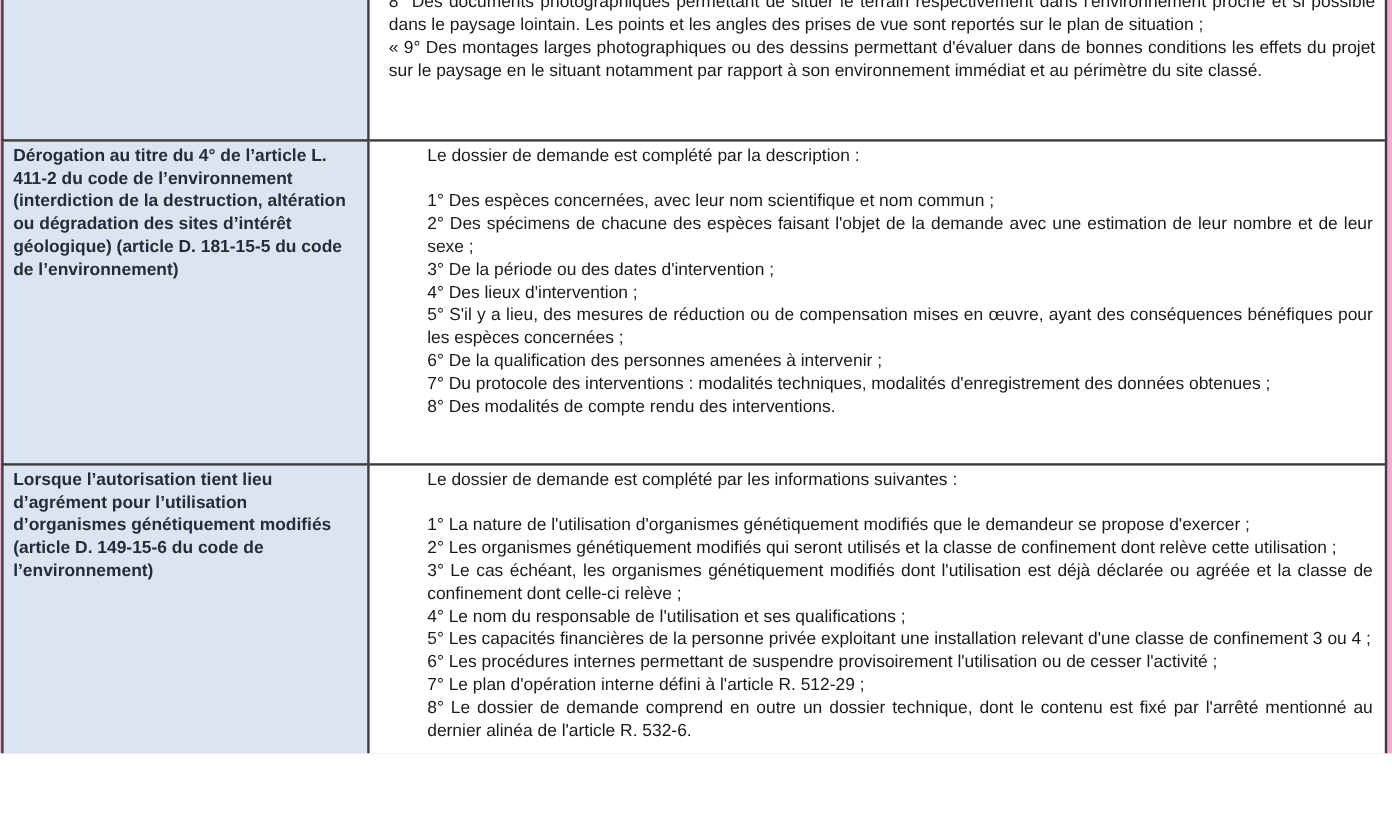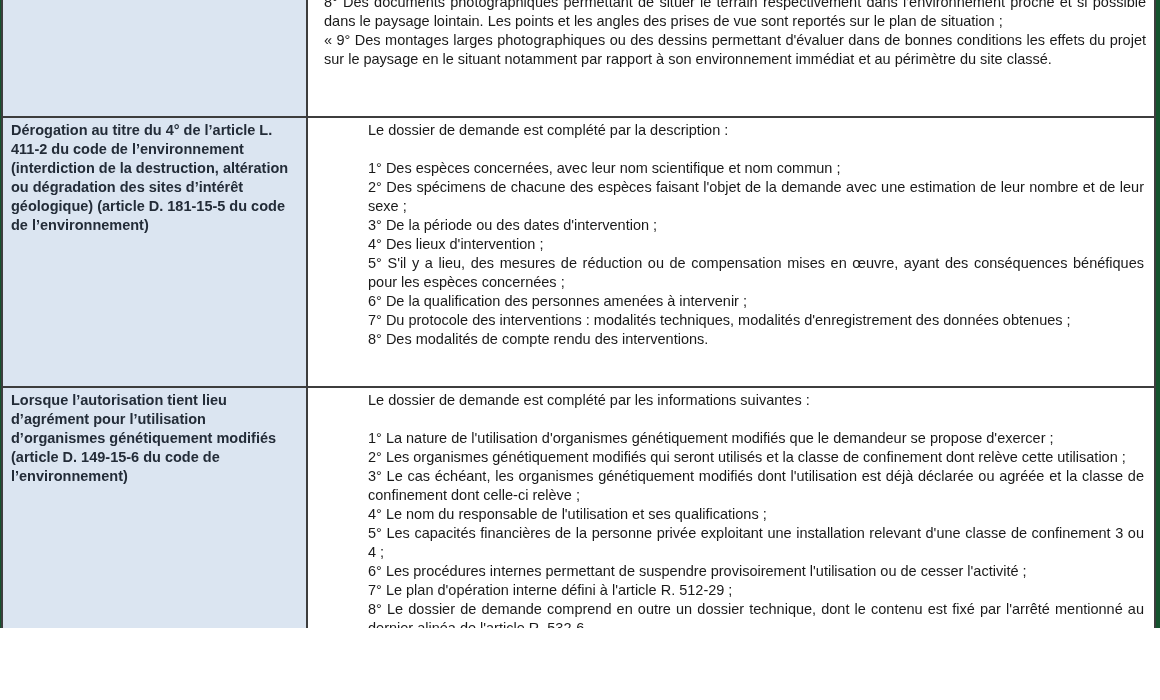--- a/index.html
+++ b/index.html
@@ -5,21 +5,21 @@
   html, body {
     margin: 0;
     padding: 0;
     background: #ffffff;
   }
   .screen {
     position: relative;
     width: 1160px;
     height: 628px;
     overflow: hidden;
-    background: #14532d;
+    background: #f9a8d4;
     font-family: "Liberation Sans", "DejaVu Sans", sans-serif;
   }
   table.legal {
     position: absolute;
     top: -9px;
     left: 1px;
     width: 1155px;
     border-collapse: collapse;
     table-layout: fixed;
   }
@@ -38,21 +38,21 @@
   }
   td.body-cell {
     background: #ffffff;
     color: #1a1a1a;
   }
   .body-text {
     white-space: pre-line;
     text-align: justify;
   }
   td.body-cell.indent-sm { padding: 0px 8px 2px 16px; }
-  td.body-cell.indent-lg { padding: 3px 10px 3px 60px; }
+  td.body-cell.indent-lg { padding: 3px 10px 3px 48px; }
   tr.r1 td { height: 118px; }
   tr.r2 td { height: 262px; }
   tr.r3 td.head-cell { height: 321px; }
 </style>
 </head>
 <body>
 
 <div class="screen">
   <table class="legal">
     <colgroup>

